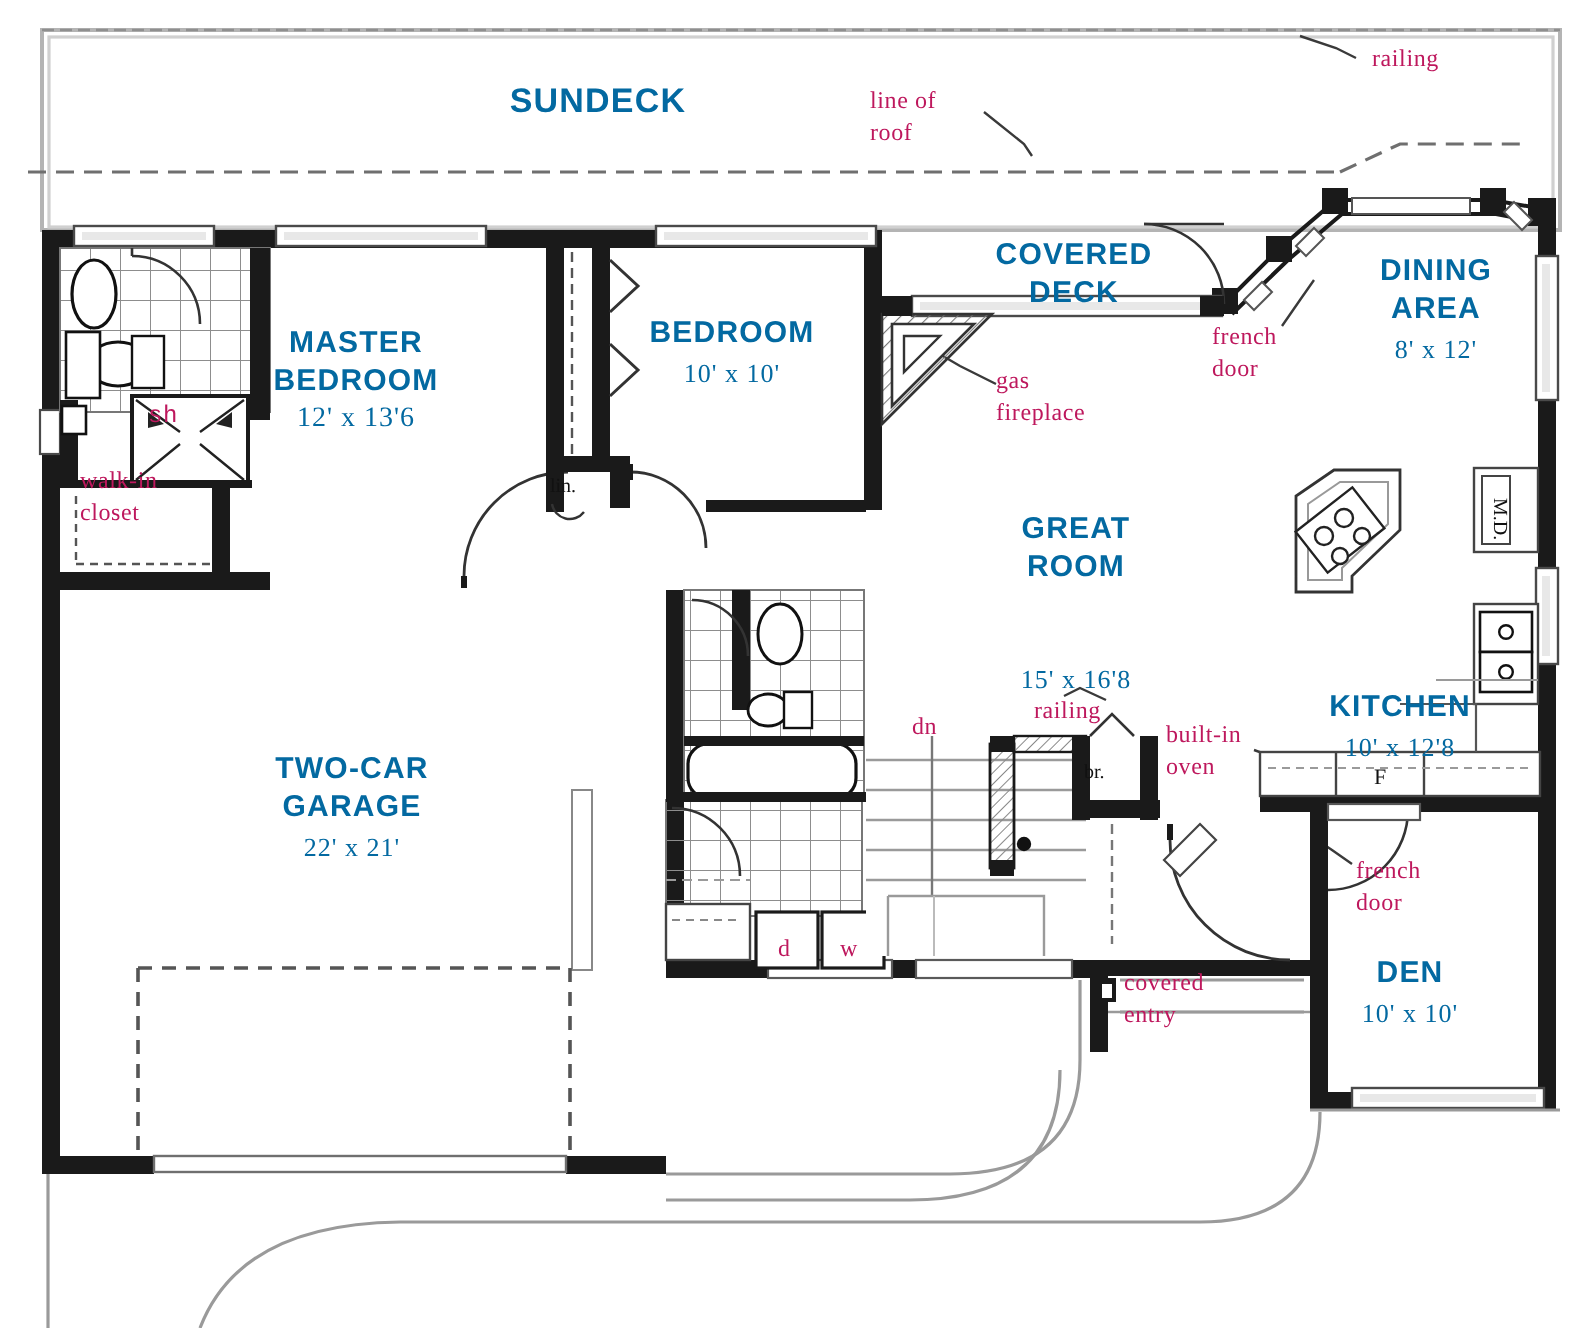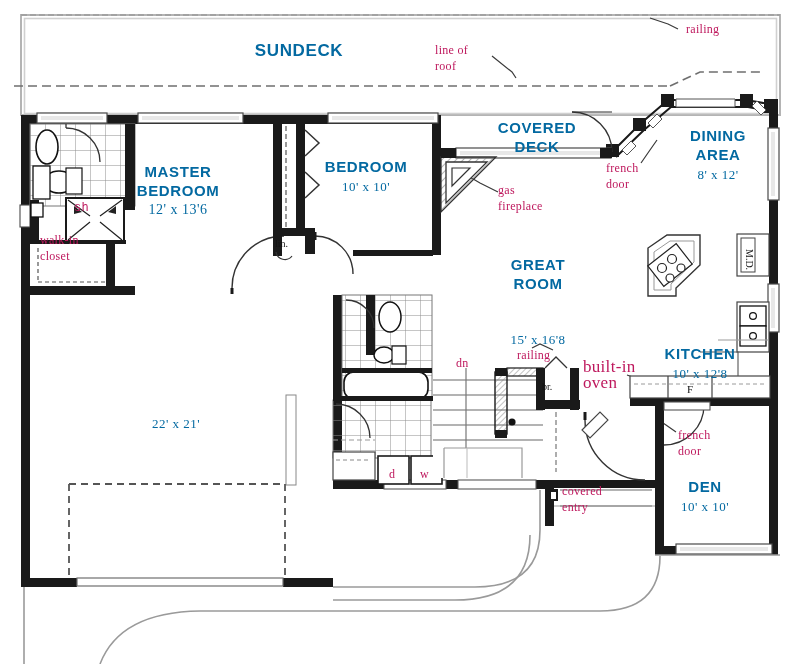--- a/index.html
+++ b/index.html
@@ -336,40 +336,42 @@
 AREA</div>
 <div class="lbl dim ctr" style="left:718px;top:167px;font-size:13px;">8' x 12'</div>
 
 <div class="lbl room ctr" style="left:538px;top:255px;font-size:15px;line-height:19px;white-space:pre-line;">GREAT
 ROOM</div>
 <div class="lbl dim ctr" style="left:538px;top:296px;font-size:13px;margin-top:36px;">15' x 16'8</div>
 
 <div class="lbl room ctr" style="left:700px;top:345px;font-size:15px;">KITCHEN</div>
 <div class="lbl dim ctr" style="left:700px;top:366px;font-size:13px;">10' x 12'8</div>
 
+<div class="lbl room ctr" style="left:176px;top:375px;font-size:15px;line-height:19px;white-space:pre-line;">TWO-CAR
+GARAGE</div>
 <div class="lbl dim ctr" style="left:176px;top:416px;font-size:13px;">22' x 21'</div>
 
 <div class="lbl room ctr" style="left:705px;top:478px;font-size:15px;text-align:center;">DEN</div>
 <div class="lbl dim ctr" style="left:705px;top:499px;font-size:13px;">10' x 10'</div>
 
 <div class="lbl note" style="left:686px;top:22px;font-size:12px;">railing</div>
 <div class="lbl note" style="left:435px;top:42px;font-size:12px;line-height:16px;white-space:pre-line;">line of
 roof</div>
 <div class="lbl note" style="left:498px;top:182px;font-size:12px;line-height:16px;white-space:pre-line;">gas
 fireplace</div>
 <div class="lbl note" style="left:606px;top:160px;font-size:12px;line-height:16px;white-space:pre-line;">french
 door</div>
 <div class="lbl note" style="left:40px;top:232px;font-size:12px;line-height:16px;white-space:pre-line;">walk-in
 closet</div>
 <div class="lbl note" style="left:74px;top:201px;font-size:12px;font-family:Liberation Mono, monospace;">sh</div>
 <div class="lbl tiny" style="left:275px;top:238px;font-size:10px;">lin.</div>
 <div class="lbl note" style="left:456px;top:356px;font-size:12px;">dn</div>
 <div class="lbl note" style="left:517px;top:348px;font-size:12px;">railing</div>
 <div class="lbl tiny" style="left:542px;top:381px;font-size:10px;">br.</div>
-<div class="lbl note" style="left:583px;top:359px;font-size:17px;line-height:16px;white-space:pre-line;">built-in
+<div class="lbl note" style="left:583px;top:359px;font-size:12px;line-height:16px;white-space:pre-line;">built-in
 oven</div>
 <div class="lbl tiny" style="left:687px;top:383px;font-size:11px;">F</div>
 <div class="lbl tiny" style="left:744px;top:249px;font-size:10px;writing-mode:vertical-rl;">M.D.</div>
 <div class="lbl note" style="left:678px;top:427px;font-size:12px;line-height:16px;white-space:pre-line;">french
 door</div>
 <div class="lbl note" style="left:562px;top:483px;font-size:12px;line-height:16px;white-space:pre-line;">covered
 entry</div>
 <div class="lbl note" style="left:389px;top:467px;font-size:12px;">d</div>
 <div class="lbl note" style="left:420px;top:467px;font-size:12px;">w</div>
 

